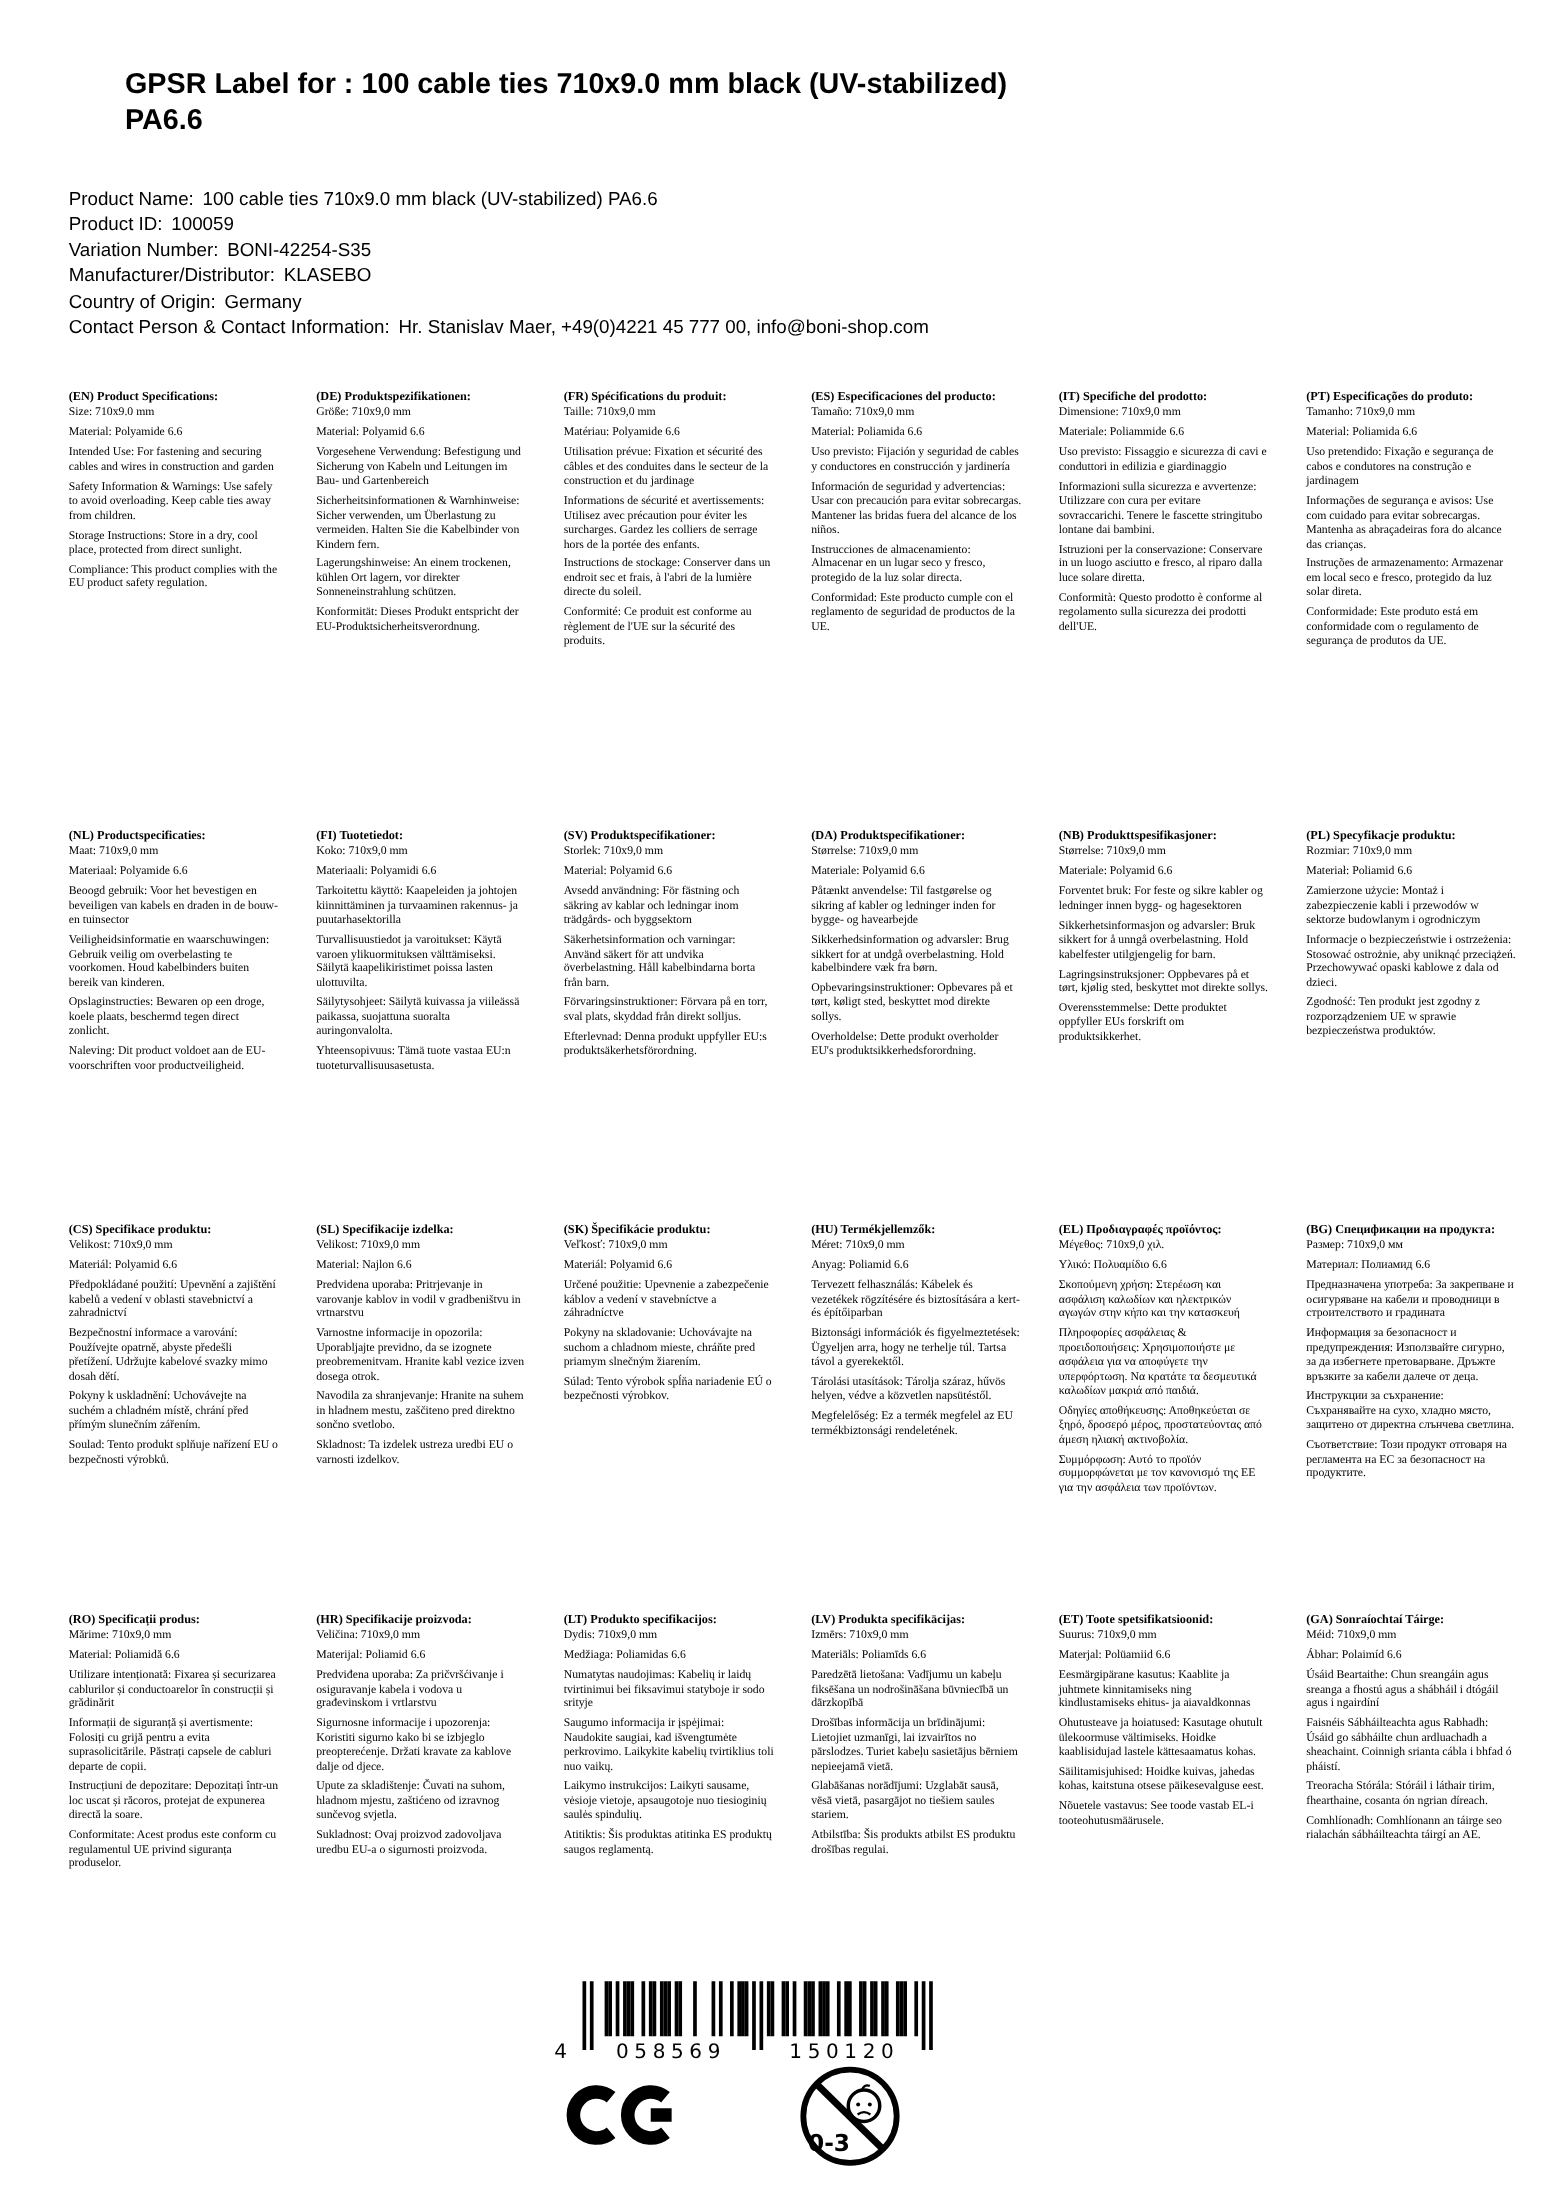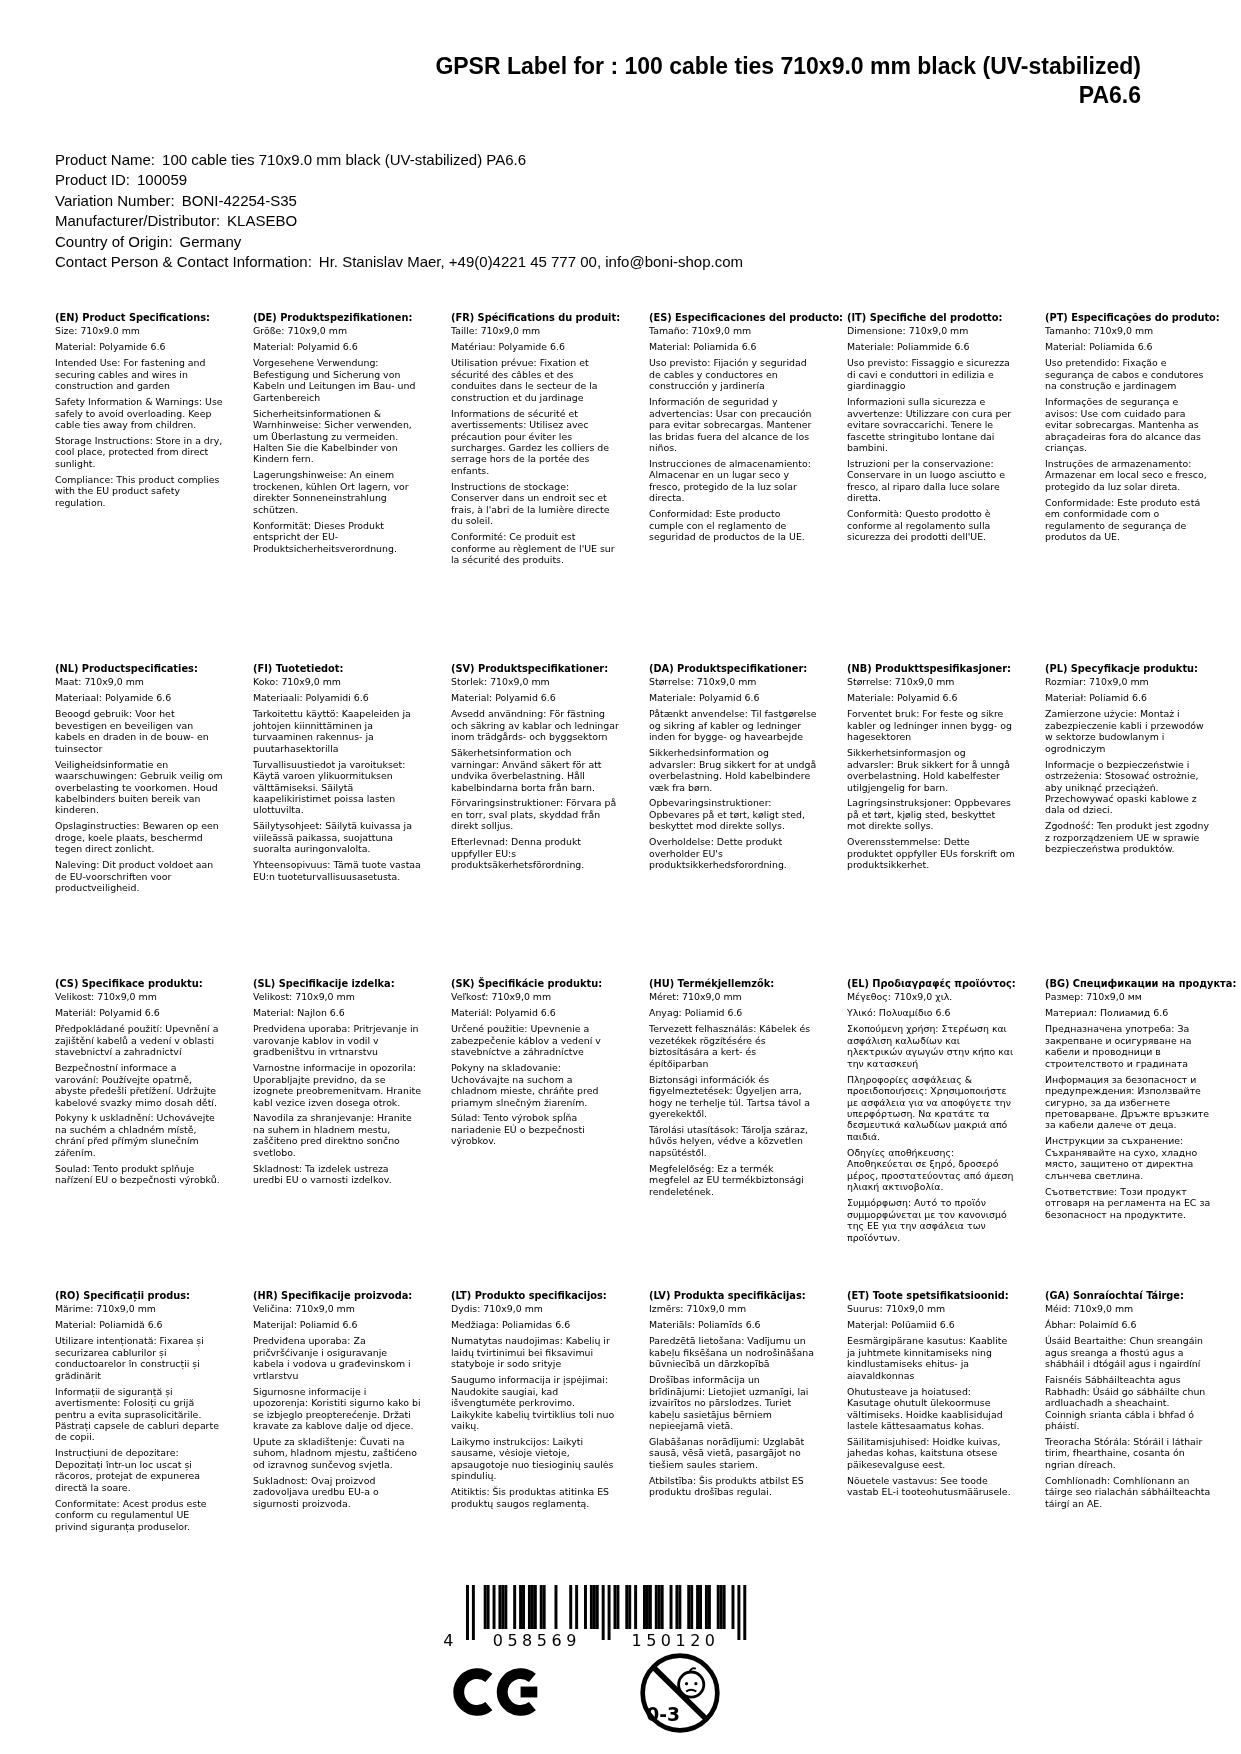--- a/index.html
+++ b/index.html
@@ -3,42 +3,42 @@
 <meta charset="utf-8">
 <style>
   html,body{margin:0;padding:0;}
   body{
     width:1241px;height:1754px;position:relative;
     background:#fff;color:#000;
     font-family:"DejaVu Sans",sans-serif;
     -webkit-font-smoothing:antialiased;
   }
   .page-title{
-    margin:52px 100px 0;text-align:right;
+    margin:52px 100px 0;text-align:left;
     font-family:"Liberation Sans",sans-serif;
     font-size:23px;font-weight:bold;line-height:1.25;
   }
   .page-title span{display:block;}
   .product-info{
     margin:40px 0 0 55px;
     font-family:"Liberation Sans",sans-serif;
     font-size:15px;line-height:1.3;
   }
   .info-row{margin:0 0 1px 0;}
   .info-label{font-weight:normal;text-align:right;}
   .info-value{margin-left:7px;}
   .lang-grid{
     display:grid;
     grid-template-columns:repeat(6,168px);
     column-gap:30px;
     grid-template-rows:351px 315px 312px auto;
     margin:40px 0 0 55px;
     font-size:9.4px;line-height:1.22;
   }
-  .lang-block{overflow:visible;}
+  .lang-block{overflow:visible;font-family:Liberation Serif, serif;}
   .lang-block h3{
     margin:0 0 2px 0;font-size:9.8px;font-weight:bold;
     white-space:nowrap;line-height:1.2;
   }
   .lang-block p{
     margin:0 0 4.5px 0;overflow-wrap:break-word;
   }
   .footer-area{position:absolute;left:0;top:1575px;width:1241px;height:179px;}
   .barcode-svg{position:absolute;left:440px;top:10px;overflow:visible;}
   .ce-svg{position:absolute;left:452px;top:85px;}

